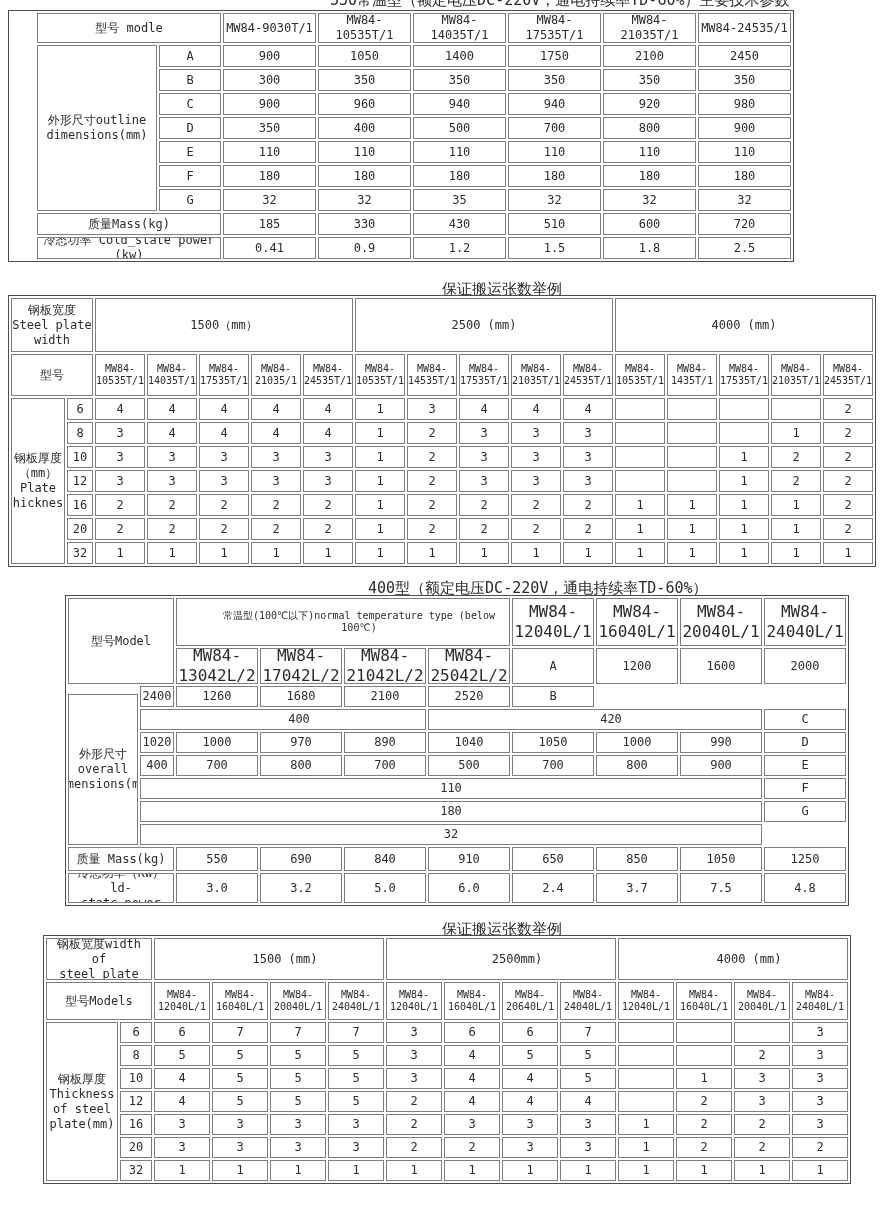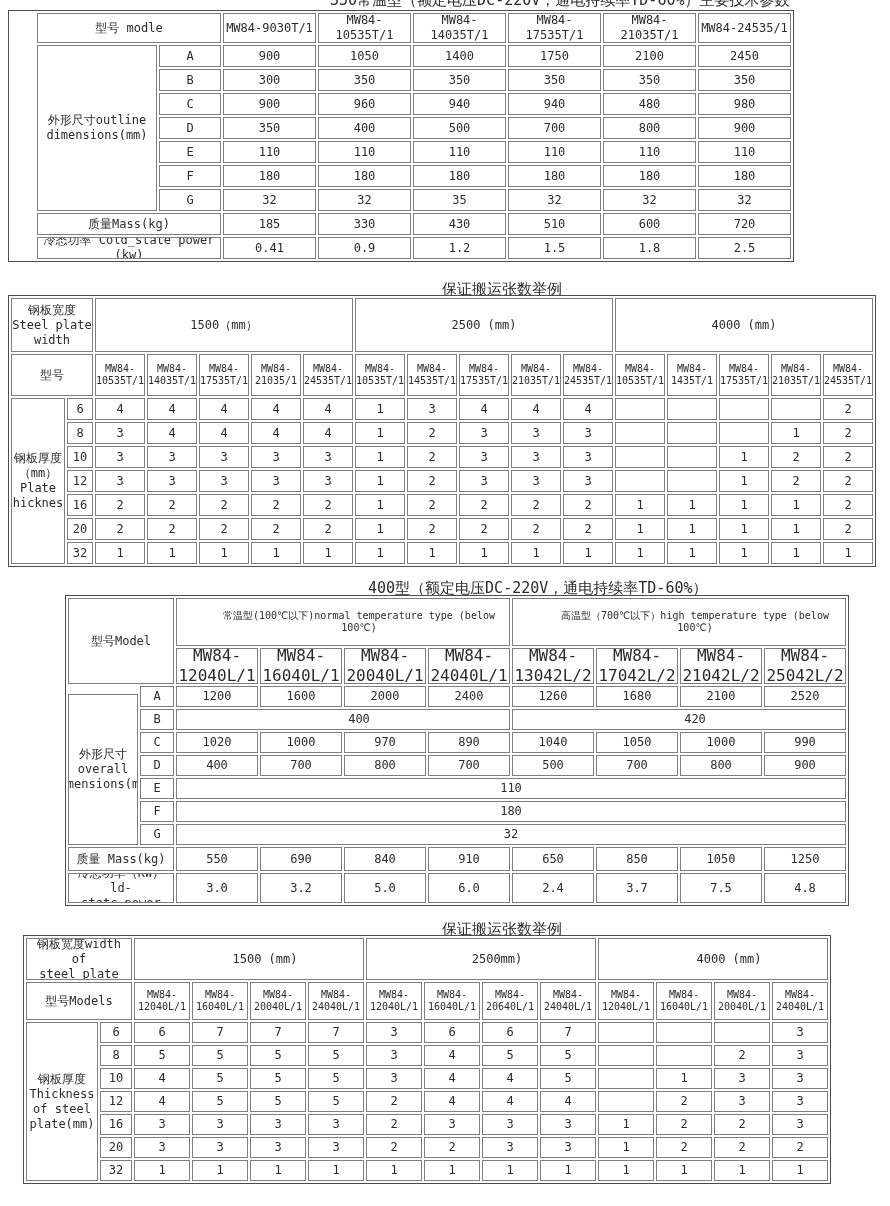--- a/index.html
+++ b/index.html
@@ -37,21 +37,21 @@
       grid-template-columns:54px 26px repeat(15,50px);
       grid-template-rows:54px 42px repeat(7,22px);}
   #t2 .rl{grid-column:1;grid-row:3/span 7;}
   
   #t3{left:65px;top:595px;
       grid-template-columns:70px 34px repeat(8,82px);
       grid-template-rows:48px 36px repeat(7,21px) 24px 30px;}
   #t3 .cor{grid-column:1/span 2;grid-row:1/span 2;}
   #t3 .rl{grid-column:1;grid-row:3/span 7;margin-top:8px;}
   
-  #t4{left:23px;top:935px;
+  #t4{left:43px;top:935px;
       grid-template-columns:72px 32px repeat(12,56px);
       grid-template-rows:42px 38px repeat(7,21px);}
   #t4 .rl{grid-column:1;grid-row:3/span 7;}
 </style>
 </head>
 <body>
 
 <div class="page-title" style="left:330px;top:-9px;">350常温型（额定电压DC-220V，通电持续率TD-60%）主要技术参数</div>
 
 <div class="tbl" id="t1">
@@ -86,21 +86,21 @@
     <div class="c">350</div>
     <div class="c">350</div>
     <div class="c">350</div>
     <div class="c">350</div>
 
     <div class="c">C</div>
     <div class="c">900</div>
     <div class="c">960</div>
     <div class="c">940</div>
     <div class="c">940</div>
-    <div class="c">480</div>
+    <div class="c">920</div>
     <div class="c">980</div>
 
     <div class="c">D</div>
     <div class="c">350</div>
     <div class="c">400</div>
     <div class="c">500</div>
     <div class="c">700</div>
     <div class="c">800</div>
     <div class="c">900</div>
 
@@ -342,21 +342,20 @@
     <div class="c">1</div>
     <div class="c">1</div>
 
 </div>
 
 <div class="page-title" style="left:368px;top:579px;">400型（额定电压DC-220V，通电持续率TD-60%）</div>
 
 <div class="tbl" id="t3">
   <div class="c cor">型号Model</div>
   <div class="c s4 sm">常温型(100℃以下)normal temperature type (below 100℃)</div>
-  <div class="c s4 sm">高温型（700℃以下）high temperature type (below 100℃)</div>
 
     <div class="c md">MW84-12040L/1</div>
 
     <div class="c md">MW84-16040L/1</div>
 
     <div class="c md">MW84-20040L/1</div>
 
     <div class="c md">MW84-24040L/1</div>
 
     <div class="c md">MW84-13042L/2</div>

